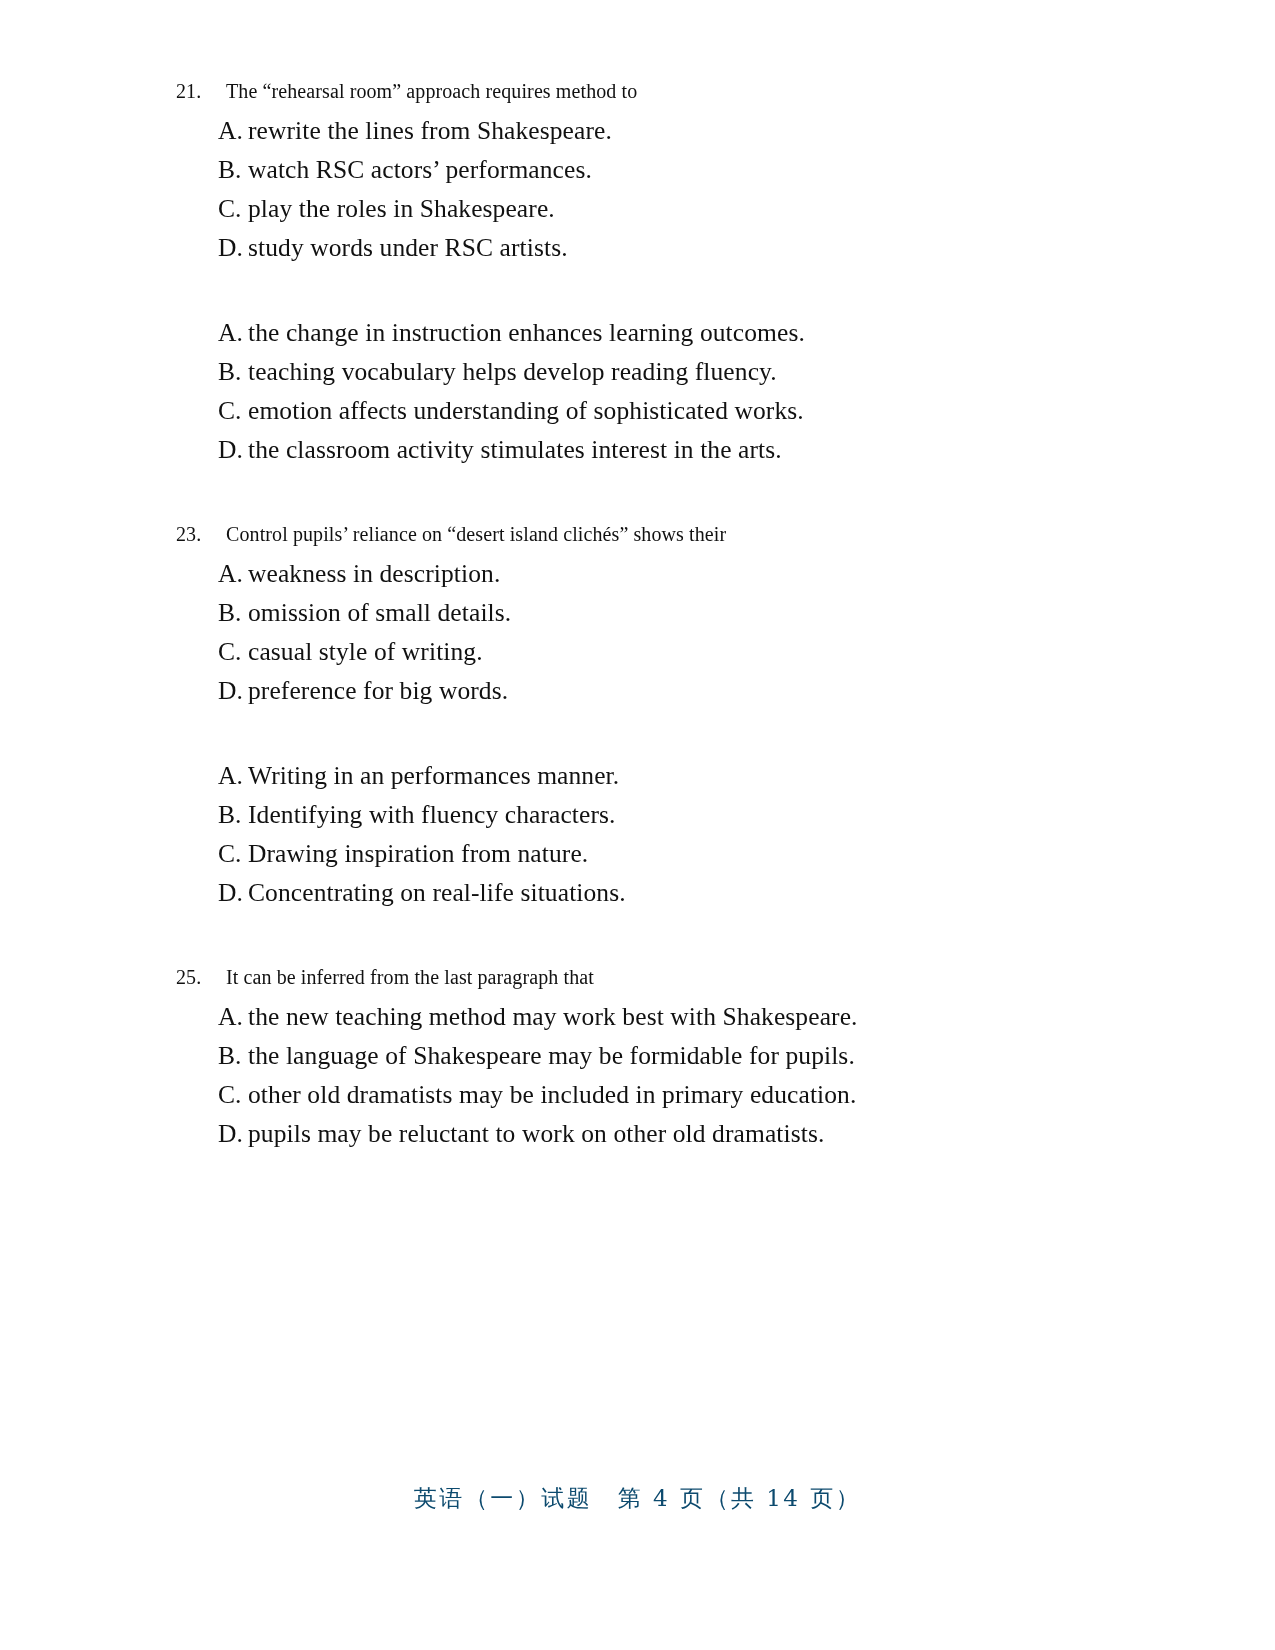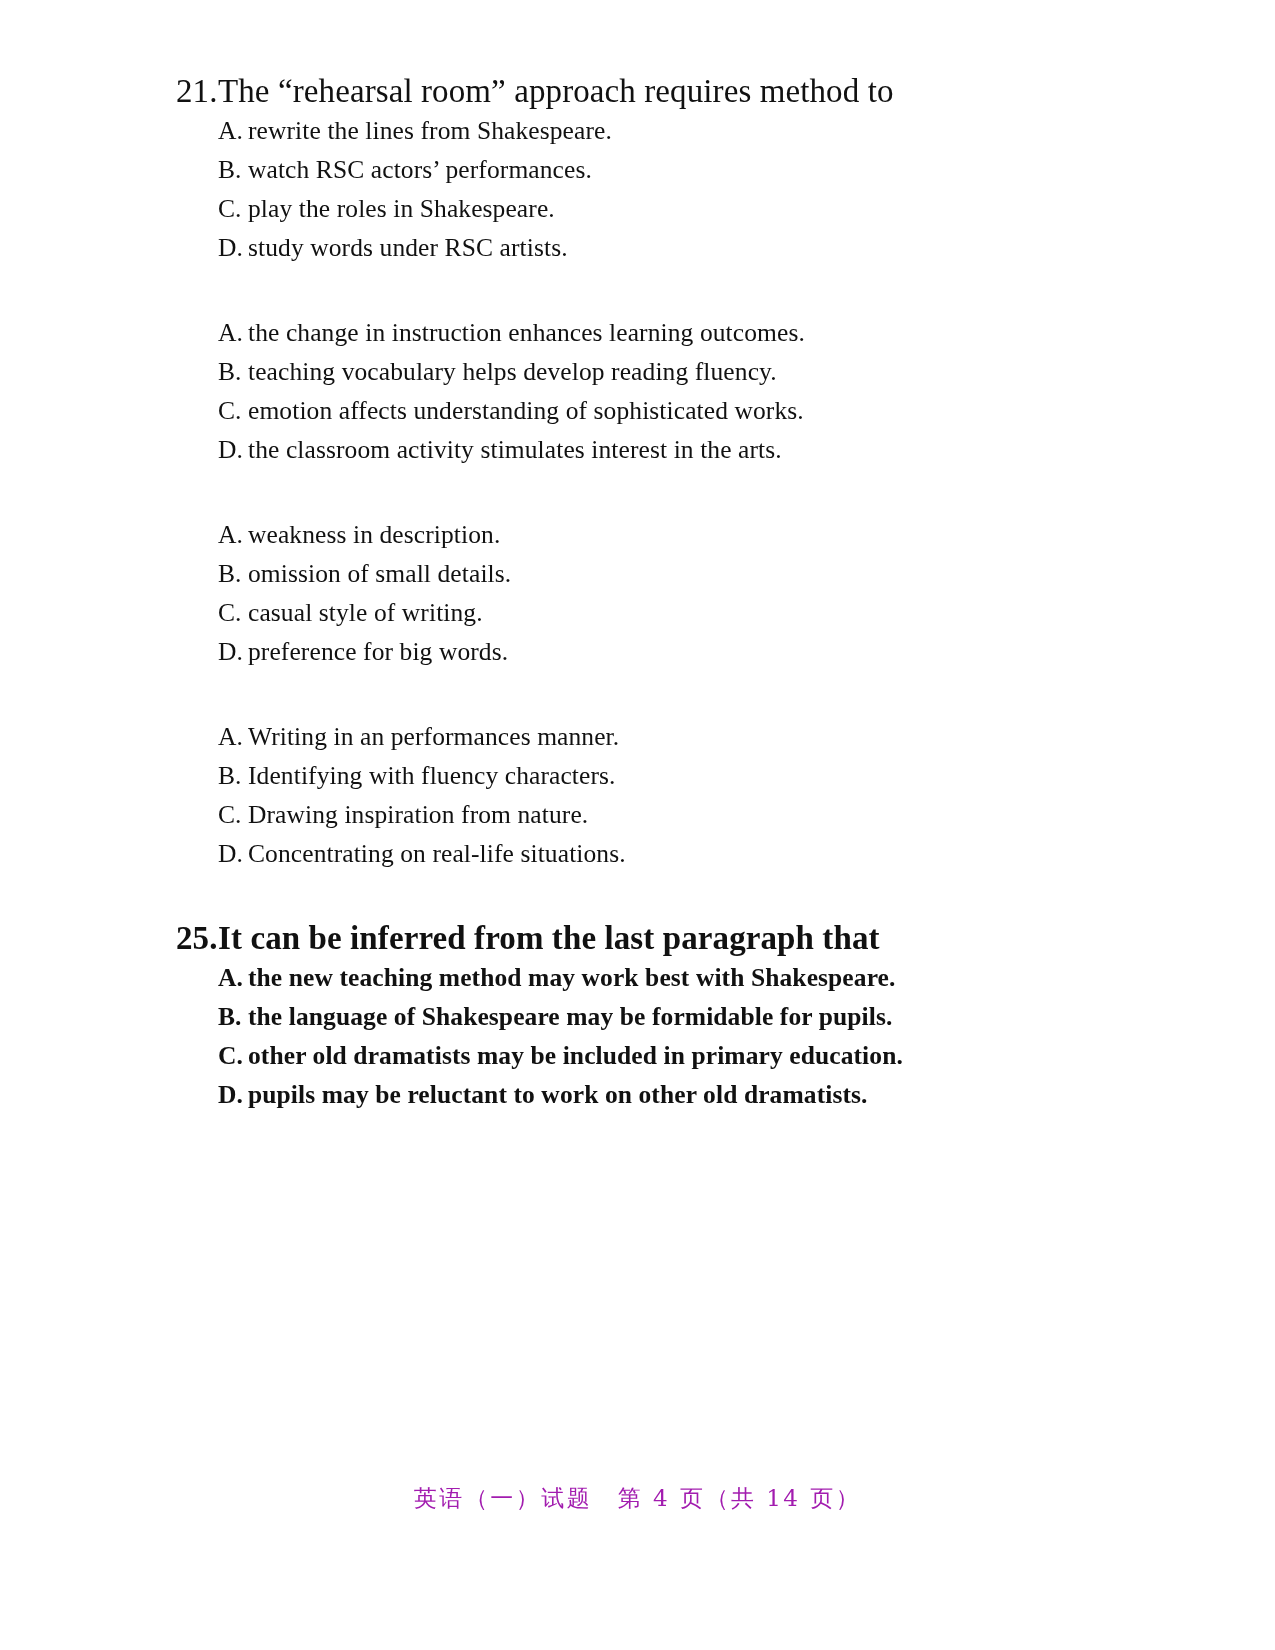--- a/index.html
+++ b/index.html
@@ -30,30 +30,30 @@
     left: 176px;
     top: 72px;
     width: 880px;
   }
 
   .question-block {
     margin-bottom: 46px;
   }
   .question-block.last {
     margin-bottom: 8px;
-    font-weight: bold;
   }
 
   .stem {
     display: flex;
     align-items: flex-start;
-    font-size: 33px;
+    font-size: 20px;
     line-height: 39px;
     white-space: nowrap;
     letter-spacing: 0.1px;
+    gap: 8px;
   }
   .stem-number {
     width: 42px;
     flex: 0 0 42px;
     text-align: left;
   }
   .stem-text {
     flex: 1 1 auto;
   }
 
@@ -77,21 +77,21 @@
   .footer {
     position: absolute;
     left: 0;
     top: 1482px;
     width: 1275px;
     text-align: center;
     font-size: 23px;
     line-height: 32px;
     letter-spacing: 2.5px;
     font-family: "DejaVu Serif", "Liberation Serif", serif;
-    color: #a21caf;
+    color: #0c4a6e;
   }
 </style>
 </head>
 <body>
 
 <div class="page">
 
   <div class="content">
 
     <div class="question-block">
@@ -130,20 +130,24 @@
         <span class="option-letter">C.</span>
         <span class="option-text">emotion affects understanding of sophisticated works.</span>
       </div>
       <div class="option">
         <span class="option-letter">D.</span>
         <span class="option-text">the classroom activity stimulates interest in the arts.</span>
       </div>
     </div>
 
     <div class="question-block">
+      <div class="stem">
+        <span class="stem-number">23.</span>
+        <span class="stem-text">Control pupils’ reliance on “desert island clichés” shows their</span>
+      </div>
       <div class="option">
         <span class="option-letter">A.</span>
         <span class="option-text">weakness in description.</span>
       </div>
       <div class="option">
         <span class="option-letter">B.</span>
         <span class="option-text">omission of small details.</span>
       </div>
       <div class="option">
         <span class="option-letter">C.</span>

